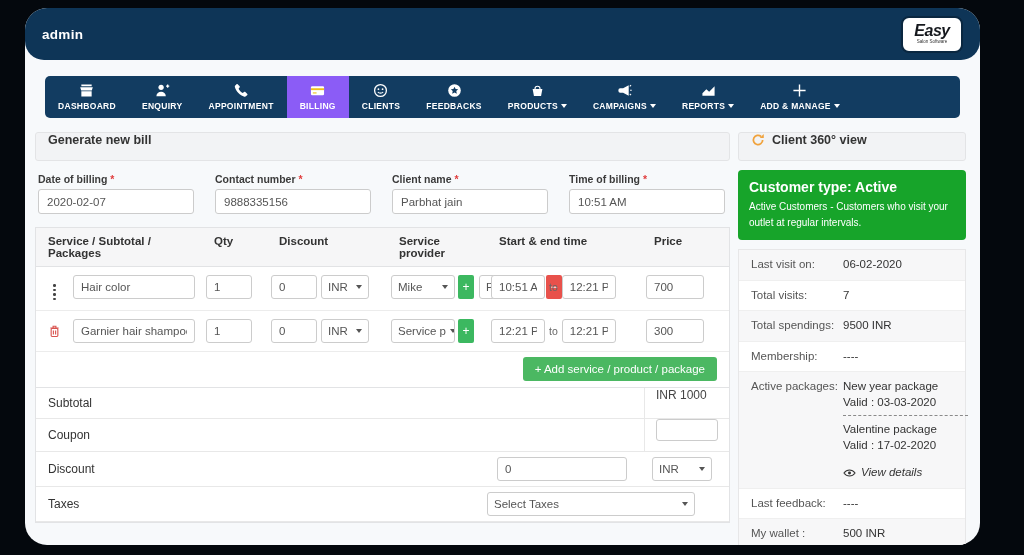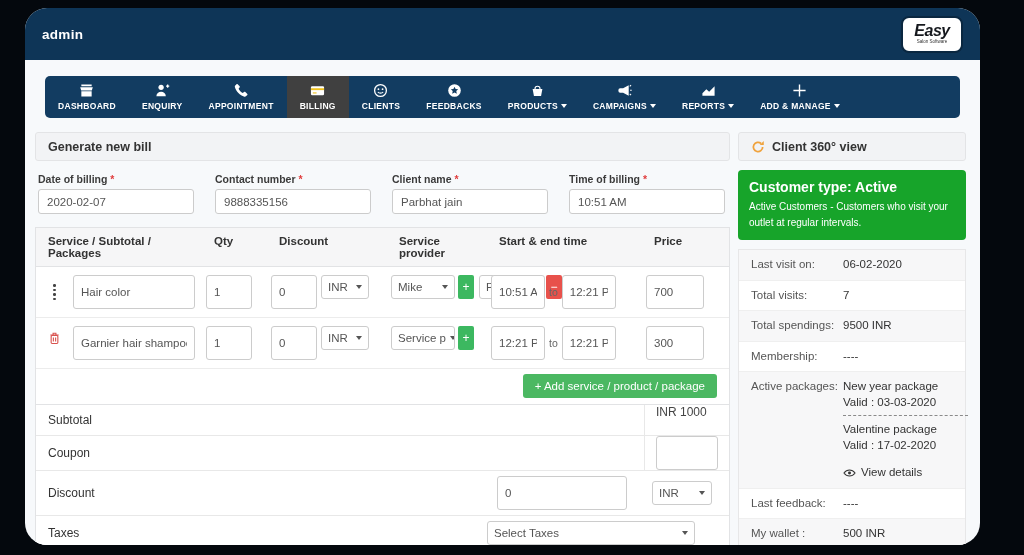--- a/index.html
+++ b/index.html
@@ -1,58 +1,58 @@
 <!DOCTYPE html>
 <html><head>
 <meta charset="utf-8">
 <style>
   * { box-sizing: border-box; margin: 0; padding: 0; }
   html,body { width:1024px; height:555px; background:#04080d; font-family:"Liberation Sans", sans-serif; overflow:hidden; }
   .window { position:absolute; left:25px; top:8px; width:955px; height:537px; background:#f7f9fb; border-radius:22px; overflow:hidden; }
 
   
-  .topbar { height:52px; background:#0e3557; display:flex; align-items:center; padding:12px 17px; }
+  .topbar { height:52px; background:#0e3557; display:flex; align-items:center; padding:12px 17px;border-radius:19px; }
   .username { color:#fff; font-size:13.5px; font-weight:bold; letter-spacing:.3px; }
   .logo { margin-left:auto; width:62px; height:37px; background:#fff; border:2px solid #0a2740; border-radius:8px; display:flex; flex-direction:column; align-items:center; justify-content:center; line-height:1; }
   .logo-text { font-size:16px; font-weight:bold; font-style:italic; color:#15181d; letter-spacing:-.5px; }
   .logo-sub { font-size:4.5px; color:#333; margin-top:1px; }
 
   
   .nav { margin:16px 20px 0; height:42px; background:#123c61; border-radius:5px; display:flex; align-items:stretch; overflow:hidden; }
   .nav-item { display:flex; flex-direction:column; align-items:center; justify-content:center; gap:3px; padding:0 13px; cursor:pointer; }
-  .nav-item.active { background:#404040; }
+  .nav-item.active { background:#8b5cf6; }
   .nav-label { color:#fff; font-size:8.5px; font-weight:bold; letter-spacing:.3px; white-space:nowrap; display:flex; align-items:center; gap:3px; }
   .nav-icon { height:14px; display:flex; align-items:center; }
   .caret { width:0; height:0; border-left:3.5px solid transparent; border-right:3.5px solid transparent; border-top:4px solid #fff; display:inline-block; }
 
   
   .content { display:flex; gap:8px; padding:14px 10px 0; align-items:flex-start; }
   .main { width:695px; flex:none; }
   .sidebar { width:228px; flex:none; }
 
-  .panel-header { height:29px; background:#f2f3f5; border:1px solid #e3e4e6; border-radius:3px; display:flex; align-items:center; padding:0 12px; font-size:12.5px; font-weight:bold; color:#333; gap:7px; }
+  .panel-header { height:29px; background:#f2f3f5; border:1px solid #e3e4e6; border-radius:3px; display:flex; padding:0 12px; font-size:12.5px; font-weight:bold; color:#333; gap:7px; }
 
   
   .bill-fields { display:flex; gap:21px; margin:12px 3px 0; }
   .field { width:156px; }
   .field-label { font-size:10.5px; font-weight:bold; color:#3b3b3b; display:block; margin-bottom:4px; }
   .req { color:#e03c3c; }
   input.tb { height:25px; border:1px solid #ccc; border-radius:3px; background:#fff; font-size:11.5px; color:#555; padding:0 8px; width:100%; font-family:"Liberation Sans",sans-serif; outline:none; }
 
   
   .items-panel { margin-top:13px; background:#fff; border:1px solid #e2e3e5; }
   .t-head { display:grid; grid-template-columns:170px 65px 120px 100px 155px 83px; background:#f6f6f7; border-bottom:1px solid #e2e3e5; }
   .t-head > div { padding:7px 8px; font-size:11.5px; font-weight:bold; color:#333; }
   .t-head > div:first-child { padding-left:12px; }
   .t-row { display:grid; grid-template-columns:37px 133px 65px 120px 100px 155px 83px; border-bottom:1px solid #ececec; padding:8px 0; align-items:start; }
   .cell { padding-right:10px; }
   .handle-cell { display:flex; justify-content:center; padding-top:7px; }
   .dots { display:flex; flex-direction:column; gap:2px; cursor:grab; padding:2px; }
   .dots i { width:2.5px; height:2.5px; background:#444; border-radius:50%; display:block; }
-  input.cellinput { height:24px; border:1px solid #ccc; border-radius:3px; font-size:11.5px; color:#555; padding:16px 7px; background:#fff; font-family:"Liberation Sans",sans-serif; outline:none; }
+  input.cellinput { height:24px; border:1px solid #ccc; border-radius:3px; font-size:11.5px; color:#555; padding:4px 7px; background:#fff; font-family:"Liberation Sans",sans-serif; outline:none; }
   .w-prod { width:122px; } .w-qty { width:46px; } .w-dis { width:46px; } .w-time { width:54px; } .w-price { width:58px; }
   .sel { height:24px; border:1px solid #ccc; border-radius:3px; background:#fff; font-size:11.5px; color:#555; padding:0 6px; display:flex; align-items:center; justify-content:space-between; cursor:pointer; gap:4px; }
   .sel .caret { border-top-color:#555; }
   .dis-wrap { display:flex; gap:4px; }
   .sel-cur { width:48px; }
   .prov-stack { display:flex; gap:5px; }
   .prov-line { display:flex; gap:3px; }
   .sel-prov { width:64px; overflow:hidden; white-space:nowrap; }
   .pbtn { width:16px; height:24px; border-radius:2px; color:#fff; font-size:12px; display:flex; align-items:center; justify-content:center; cursor:pointer; border:none; }
   .pbtn.add { background:#3cb860; } .pbtn.rem { background:#e8514b; }
@@ -78,21 +78,21 @@
   .banner { background:#17a42a; border-radius:4px; margin-top:9px; padding:9px 11px 10px; color:#fff; }
   .banner-title { font-size:14px; font-weight:bold; margin-bottom:4px; }
   .banner-desc { font-size:10px; line-height:1.55; }
   .sb-card { background:#fff; border:1px solid #e7e7e8; margin-top:9px; }
   .sb-row { display:flex; padding:7px 12px; border-bottom:1px solid #efefef; font-size:11.5px; line-height:1.35; }
   .sb-row.stripe { background:#f7f7f8; }
   .sb-label { width:92px; flex:none; color:#555; }
   .sb-value { flex:1; color:#333; }
   .pkg-name { color:#333; } .pkg-valid { color:#333; margin-bottom:2px; }
   .pkg-divider { border-top:1px dashed #8a8a8a; width:125px; margin:5px 0 6px; }
-  .view-details { display:flex; align-items:center; gap:5px; margin-top:12px; cursor:pointer; color:#333; }
+  .view-details { display:flex; align-items:center; gap:5px; margin-top:12px; cursor:pointer; color:#333;font-style:italic; }
 </style>
 </head>
 <body>
 
 <div class="window">
 
   <div class="topbar">
     <span class="username">admin</span>
     <div class="logo">
       <span class="logo-text">Easy</span>

